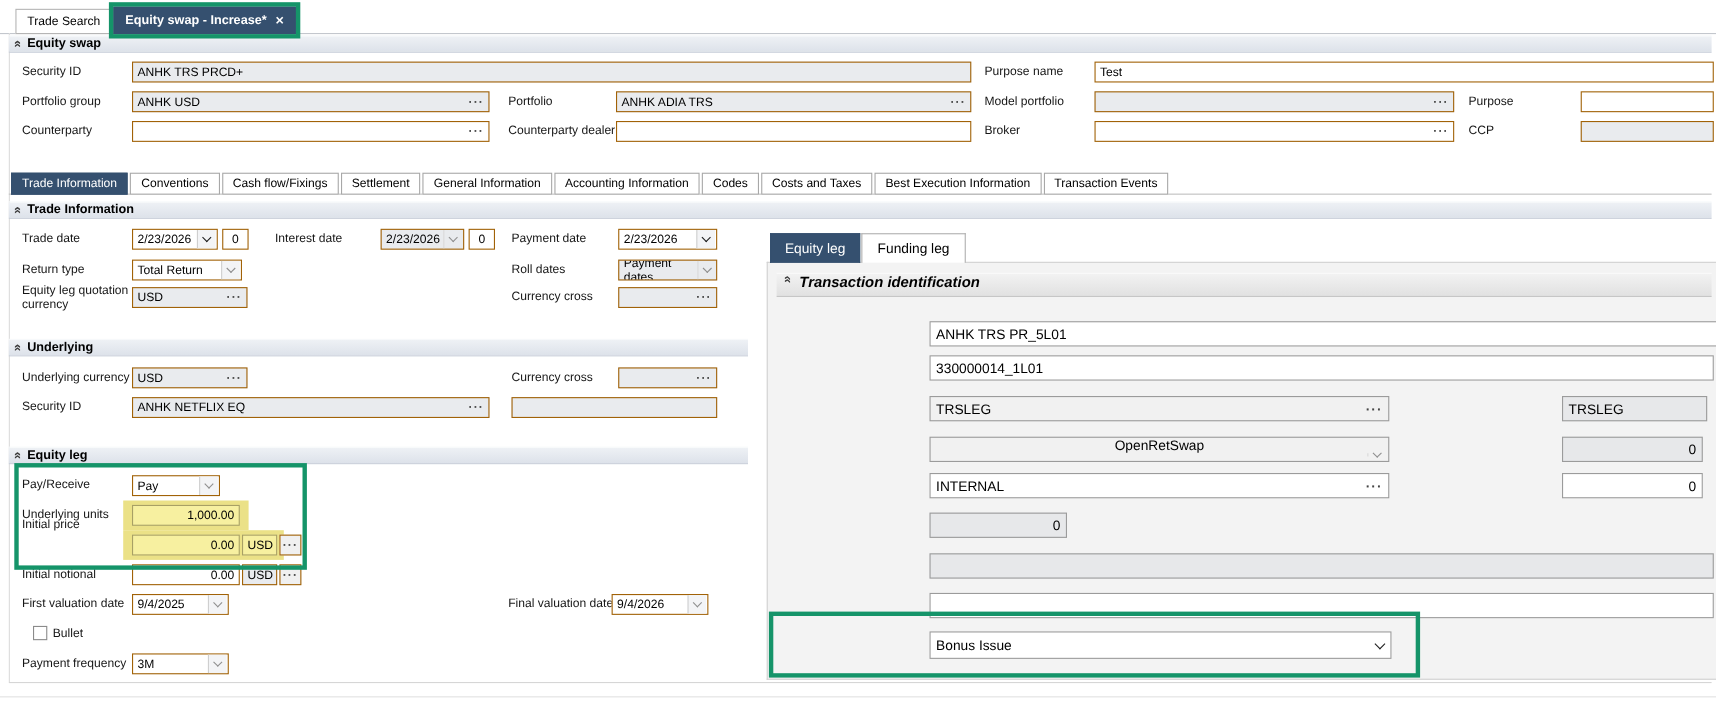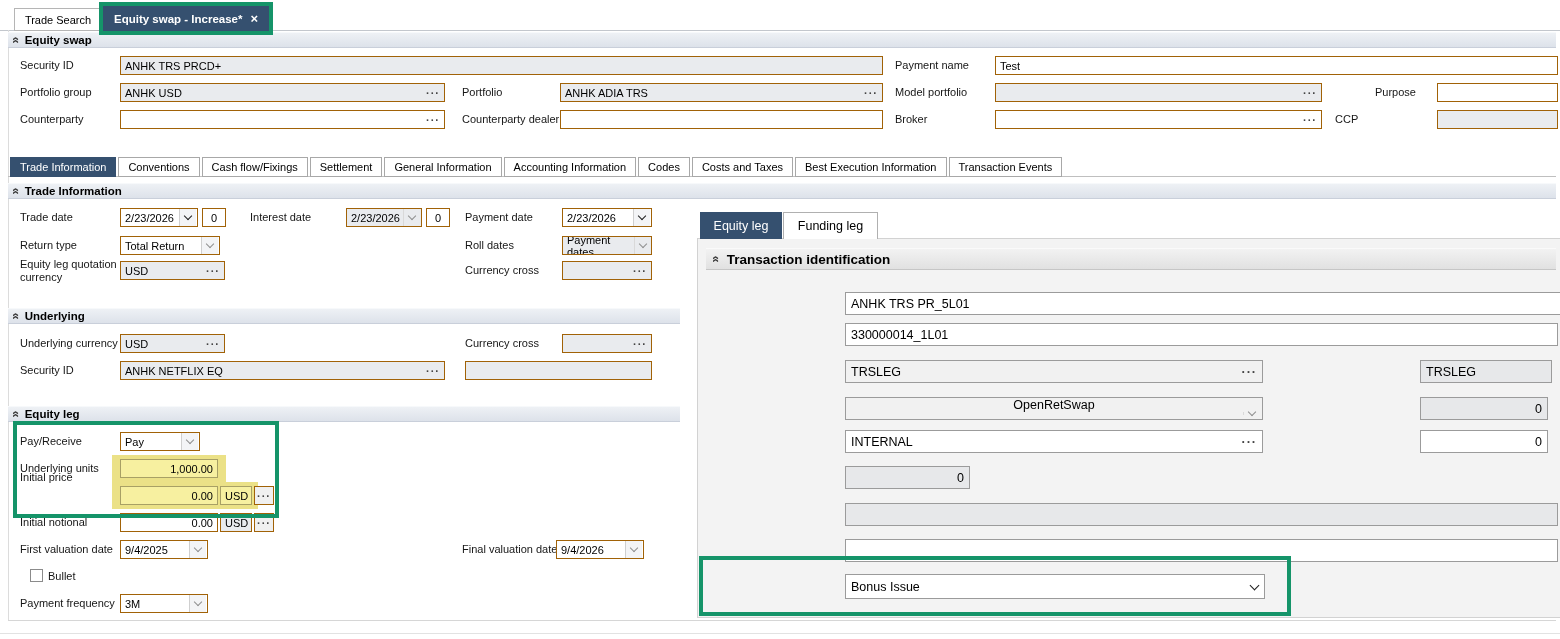--- a/index.html
+++ b/index.html
@@ -36,23 +36,23 @@
   .cvb{margin-left:auto;margin-right:-3px;align-self:stretch;width:16px;display:flex;align-items:center;
        justify-content:center;border-left:1px solid #cfcfcf;background:#f3f4f6;}
   .f.g .cvb,.rf.lt .cvb{background:transparent;border-left-color:#d9d9d9;}
   .cvx{width:5px;height:5px;border-right:1.4px solid #8f8f8f;border-bottom:1.4px solid #8f8f8f;
        transform:rotate(45deg);margin-top:-3px;}
   .cvx.dk{border-color:#1d1d1d;}
   
   .sh{position:absolute;box-sizing:border-box;display:flex;align-items:center;gap:5px;padding:0 5px;
       font-weight:bold;font-size:11.5px;background:linear-gradient(#eef1f5,#dde2ea);
       border-top:1px solid #f7f9fb;border-bottom:1px solid #c9cfda;}
-  .rsh{position:absolute;box-sizing:border-box;display:flex;align-items:center;gap:7px;padding:0 7px;
+  .rsh{position:absolute;box-sizing:border-box;display:flex;align-items:flex-start;gap:7px;padding:0 7px;
       font-weight:bold;font-size:13.5px;background:linear-gradient(#f2f2f2,#e1e1e1);
-      border-top:1px solid #fafafa;border-bottom:1px solid #c6c6c6;}
+      border-top:1px solid #fafafa;border-bottom:1px solid #c6c6c6;font-style:italic;}
   .ci{display:inline-block;transform:rotate(90deg);font-size:12px;font-weight:bold;color:#3c3c3c;line-height:10px;}
   
   .wtab{position:absolute;box-sizing:border-box;display:flex;align-items:center;justify-content:center;
        gap:8px;background:#fff;border:1px solid #b5b5b5;font-size:11px;z-index:5;}
   .wtab.on{background:var(--navy,#35506f);border-color:var(--navy,#35506f);color:#fff;font-weight:bold;font-size:11.5px;}
   .xi{font-weight:bold;font-size:13px;line-height:11px;}
   
   .mtabs{position:absolute;left:10px;top:157px;height:20px;display:flex;z-index:4;}
   .mtab{box-sizing:border-box;margin-right:2px;padding:0 9px;display:flex;align-items:center;
        border:1px solid #a8a8a8;background:#fff;font-size:11px;white-space:nowrap;}
@@ -86,41 +86,41 @@
 <div class="vl" style="left:8px;top:30px;height:590px;"></div>
 <div class="sh" style="left:8px;top:32px;width:1548px;height:16px;">
   <span class="ci">«</span>
   <span>Equity swap</span>
 </div>
 
 <div class="lbl" style="left:20px;top:59px;">Security ID</div>
 <div class="f g" style="left:120px;top:56px;width:763px;">
   <span>ANHK TRS PRCD+</span>
 </div>
-<div class="lbl" style="left:895px;top:59px;">Payment name</div>
+<div class="lbl" style="left:895px;top:59px;">Purpose name</div>
 <div class="f" style="left:995px;top:56px;width:563px;">
   <span>Test</span>
 </div>
 
 <div class="lbl" style="left:20px;top:86px;">Portfolio group</div>
 <div class="f g" style="left:120px;top:83px;width:325px;">
   <span>ANHK USD</span>
   <span class="dots">···</span>
 </div>
 <div class="lbl" style="left:462px;top:86px;">Portfolio</div>
 <div class="f g" style="left:560px;top:83px;width:323px;">
   <span>ANHK ADIA TRS</span>
   <span class="dots">···</span>
 </div>
 <div class="lbl" style="left:895px;top:86px;">Model portfolio</div>
 <div class="f g" style="left:995px;top:83px;width:327px;">
   <span></span>
   <span class="dots">···</span>
 </div>
-<div class="lbl" style="left:1335px;top:86px;margin-left:40px;">Purpose</div>
+<div class="lbl" style="left:1335px;top:86px;">Purpose</div>
 <div class="f" style="left:1437px;top:83px;width:121px;">
   <span></span>
 </div>
 
 <div class="lbl" style="left:20px;top:113px;">Counterparty</div>
 <div class="f" style="left:120px;top:110px;width:325px;">
   <span></span>
   <span class="dots">···</span>
 </div>
 <div class="lbl" style="left:462px;top:113px;">Counterparty dealer</div>

